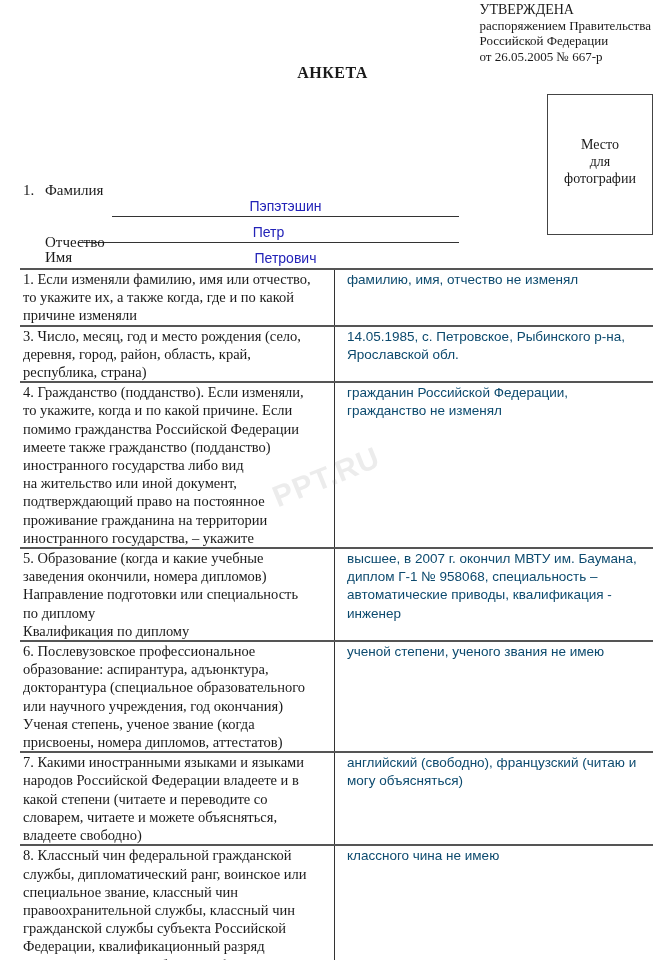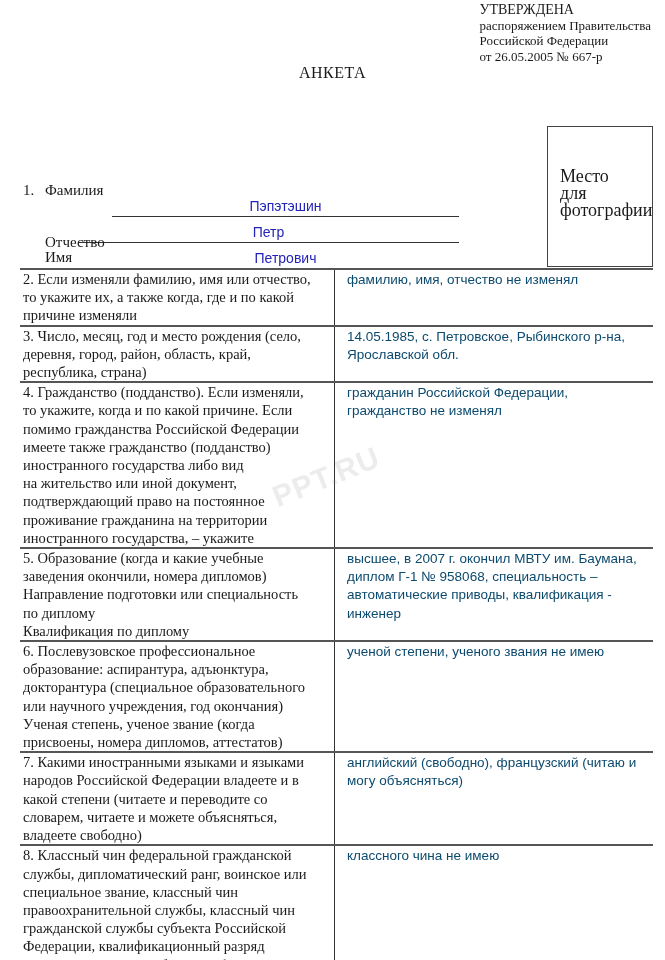--- a/index.html
+++ b/index.html
@@ -8,27 +8,27 @@
     font-family: "Liberation Serif", "DejaVu Serif", serif;
     color: #1a1a1a;
   }
   .approval {
     position: absolute; right: 14px; top: 2px; text-align: left;
     font-size: 13px; line-height: 15.5px;
   }
   .approval .head { font-size: 14px; }
   .title {
     position: absolute; left: 0; width: 665px; top: 64px; text-align: center;
-    font-weight: normal; font-size: 16px; letter-spacing: 0.5px;
+    font-weight: bold; font-size: 16px; letter-spacing: 0.5px;
   }
   .photo {
-    position: absolute; left: 547px; top: 126px; width: 106px; height: 141px;
+    position: absolute; left: 547px; top: 94px; width: 106px; height: 141px;
     border: 1px solid #444; box-sizing: border-box;
-    display: flex; align-items: center; justify-content: center; 
-    font-size: 18px; line-height: 17px;
+    display: flex; align-items: center; justify-content: center; text-align: center;
+    font-size: 14px; line-height: 17px;
   }
   .photo-text { margin-top: -6px; width: 80px; }
   .name-row { position: absolute; font-size: 15px; height: 20px; }
   .name-row .num { position: absolute; left: 23px; }
   .name-row .lbl { position: absolute; }
   .name-row .line {
     position: absolute; border-bottom: 1px solid #333; height: 18px;
     text-align: center; color: #2323b8; font-family: "Liberation Sans", sans-serif; font-size: 14px; margin-top: 16px;
   }
   .form-table {
@@ -81,21 +81,21 @@
 </div>
 <div class="name-row" style="top:234px;left:0;width:470px;padding-left:18px;">
   <span class="lbl" style="left:45px;">Отчество</span>
   <span class="line" style="left:112px;width:347px;">Петрович</span>
 </div>
 
 <table class="form-table">
   <tbody id="rows">
       <tr>
         <td class="q">
-          <span class="line-block">2. Если изменяли фамилию, имя или отчество,</span>
+          <span class="line-block">1. Если изменяли фамилию, имя или отчество,</span>
           <span class="line-block">то укажите их, а также когда, где и по какой</span>
           <span class="line-block">причине изменяли</span>
         </td>
         <td class="a">
           <span class="line-block">фамилию, имя, отчество не изменял</span>
         </td>
       </tr>
       <tr>
         <td class="q">
           <span class="line-block">3. Число, месяц, год и место рождения (село,</span>

